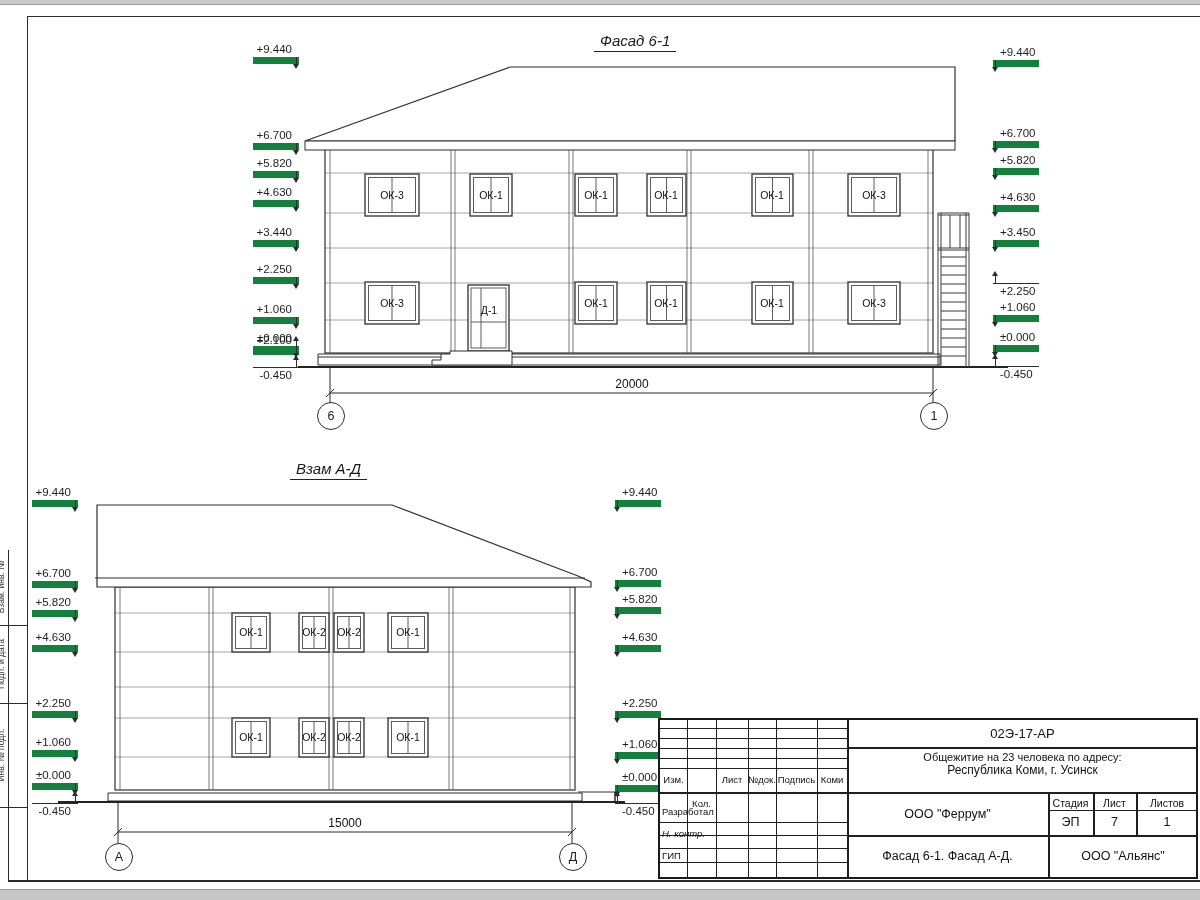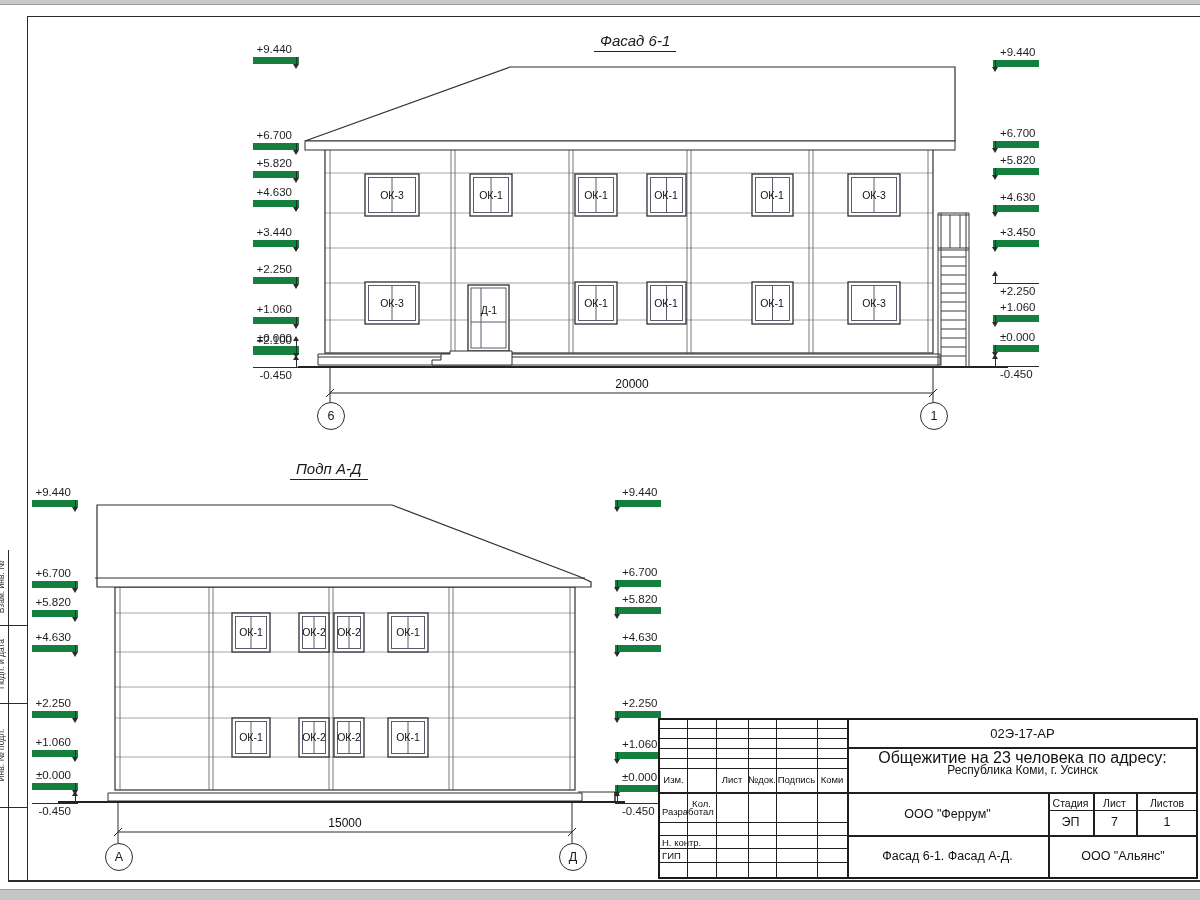--- a/index.html
+++ b/index.html
@@ -209,21 +209,21 @@
   <div class="wlabel" style="left:489px;top:304px;">Д-1</div>
   <div class="wlabel" style="left:596px;top:297px;">ОК-1</div>
   <div class="wlabel" style="left:666px;top:297px;">ОК-1</div>
   <div class="wlabel" style="left:772px;top:297px;">ОК-1</div>
   <div class="wlabel" style="left:874px;top:297px;">ОК-3</div>
 
   <div class="dimtext" style="left:632px;top:377px;">20000</div>
   <div class="axis" style="left:317px;top:402px;">6</div>
   <div class="axis" style="left:920px;top:402px;">1</div>
 
-  <div class="abs dwg-title" style="left:290px;top:460px;">Подп А-Д</div>
+  <div class="abs dwg-title" style="left:290px;top:460px;">Взам А-Д</div>
 
   <div class="elev tl ta-r" style="left:32px;top:486px;"><span>+9.440</span><span class="ar dn re"></span></div>
   <div class="elev tl ta-r" style="left:32px;top:567px;"><span>+6.700</span><span class="ar dn re"></span></div>
   <div class="elev tl ta-r" style="left:32px;top:596px;"><span>+5.820</span><span class="ar dn re"></span></div>
   <div class="elev tl ta-r" style="left:32px;top:631px;"><span>+4.630</span><span class="ar dn re"></span></div>
   <div class="elev tl ta-r" style="left:32px;top:697px;"><span>+2.250</span><span class="ar dn re"></span></div>
   <div class="elev tl ta-r" style="left:32px;top:736px;"><span>+1.060</span><span class="ar dn re"></span></div>
   <div class="elev tl ta-r" style="left:32px;top:769px;"><span>±0.000</span><span class="ar dn re"></span></div>
   <div class="elev bl ta-r" style="left:32px;top:803px;"><span>-0.450</span><span class="ar up re"></span></div>
 
@@ -277,25 +277,25 @@
     <div class="tb-line" style="left:476px;top:72px;width:2px;height:43px;"></div>
     <div class="tb-line" style="left:388px;top:90px;width:150px;height:1px;"></div>
 
     <div class="tb-text ctr" style="left:0;top:54px;width:27px;font-size:9.5px;">Изм.</div>
     <div class="tb-text ctr" style="left:27px;top:54px;width:29px;font-size:9.5px;margin-top:24px;">Кол.</div>
     <div class="tb-text ctr" style="left:56px;top:54px;width:32px;font-size:9.5px;">Лист</div>
     <div class="tb-text ctr" style="left:88px;top:54px;width:28px;font-size:9.5px;">№док.</div>
     <div class="tb-text ctr" style="left:116px;top:54px;width:41px;font-size:9.5px;">Подпись</div>
     <div class="tb-text ctr" style="left:157px;top:54px;width:30px;font-size:9.5px;">Коми</div>
     <div class="tb-text" style="left:2px;top:86px;font-size:9.5px;">Разработал</div>
-    <div class="tb-text" style="left:2px;top:117px;font-size:9.5px;">Н. контр.</div>
+    <div class="tb-text" style="left:2px;top:108px;font-size:9.5px;font-style:italic;">Н. контр.</div>
     <div class="tb-text" style="left:2px;top:130px;font-size:9.5px;">ГИП</div>
 
     <div class="tb-text ctr" style="left:187px;top:6px;width:351px;font-size:13px;">02Э-17-АР</div>
-    <div class="tb-text ctr" style="left:187px;top:31px;width:351px;font-size:16px;line-height:13px;">Общежитие на 23 человека по адресу:</div>
+    <div class="tb-text ctr" style="left:187px;top:31px;width:351px;font-size:11px;line-height:13px;">Общежитие на 23 человека по адресу:</div>
     <div class="tb-text ctr" style="left:187px;top:44px;width:351px;font-size:12px;line-height:13px;">Республика Коми, г. Усинск</div>
     <div class="tb-text ctr" style="left:187px;top:87px;width:201px;font-size:12.5px;">ООО "Феррум"</div>
     <div class="tb-text ctr" style="left:388px;top:77px;width:45px;font-size:10.5px;">Стадия</div>
     <div class="tb-text ctr" style="left:433px;top:77px;width:43px;font-size:10.5px;">Лист</div>
     <div class="tb-text ctr" style="left:476px;top:77px;width:62px;font-size:10.5px;">Листов</div>
     <div class="tb-text ctr" style="left:388px;top:95px;width:45px;font-size:12.5px;">ЭП</div>
     <div class="tb-text ctr" style="left:433px;top:95px;width:43px;font-size:12.5px;">7</div>
     <div class="tb-text ctr" style="left:476px;top:95px;width:62px;font-size:12.5px;">1</div>
     <div class="tb-text ctr" style="left:187px;top:129px;width:201px;font-size:12.5px;">Фасад 6-1. Фасад  А-Д.</div>
     <div class="tb-text ctr" style="left:388px;top:129px;width:150px;font-size:12.5px;">ООО "Альянс"</div>

